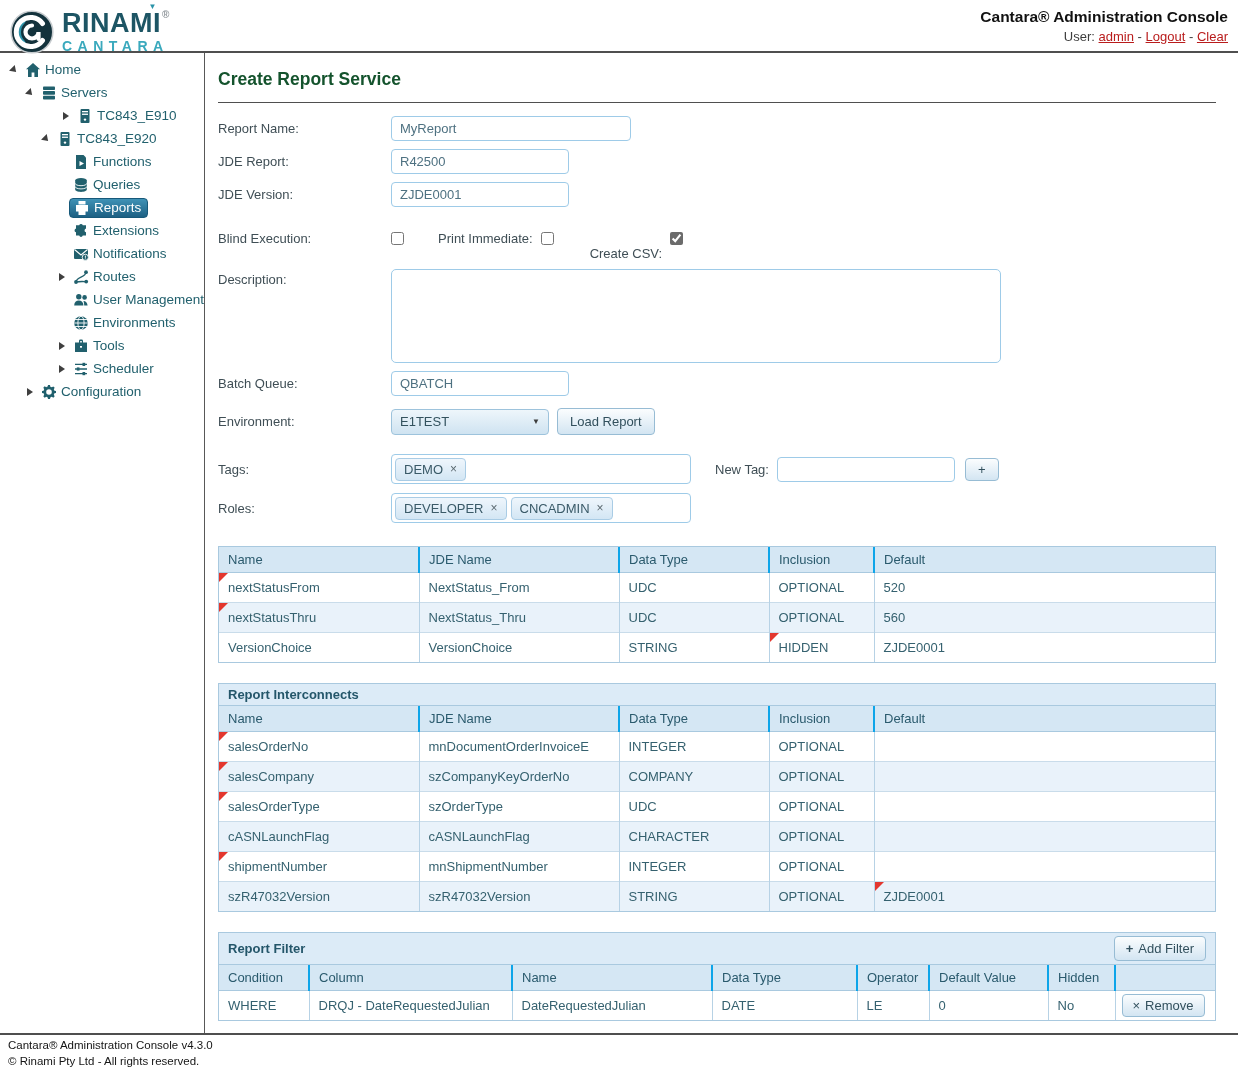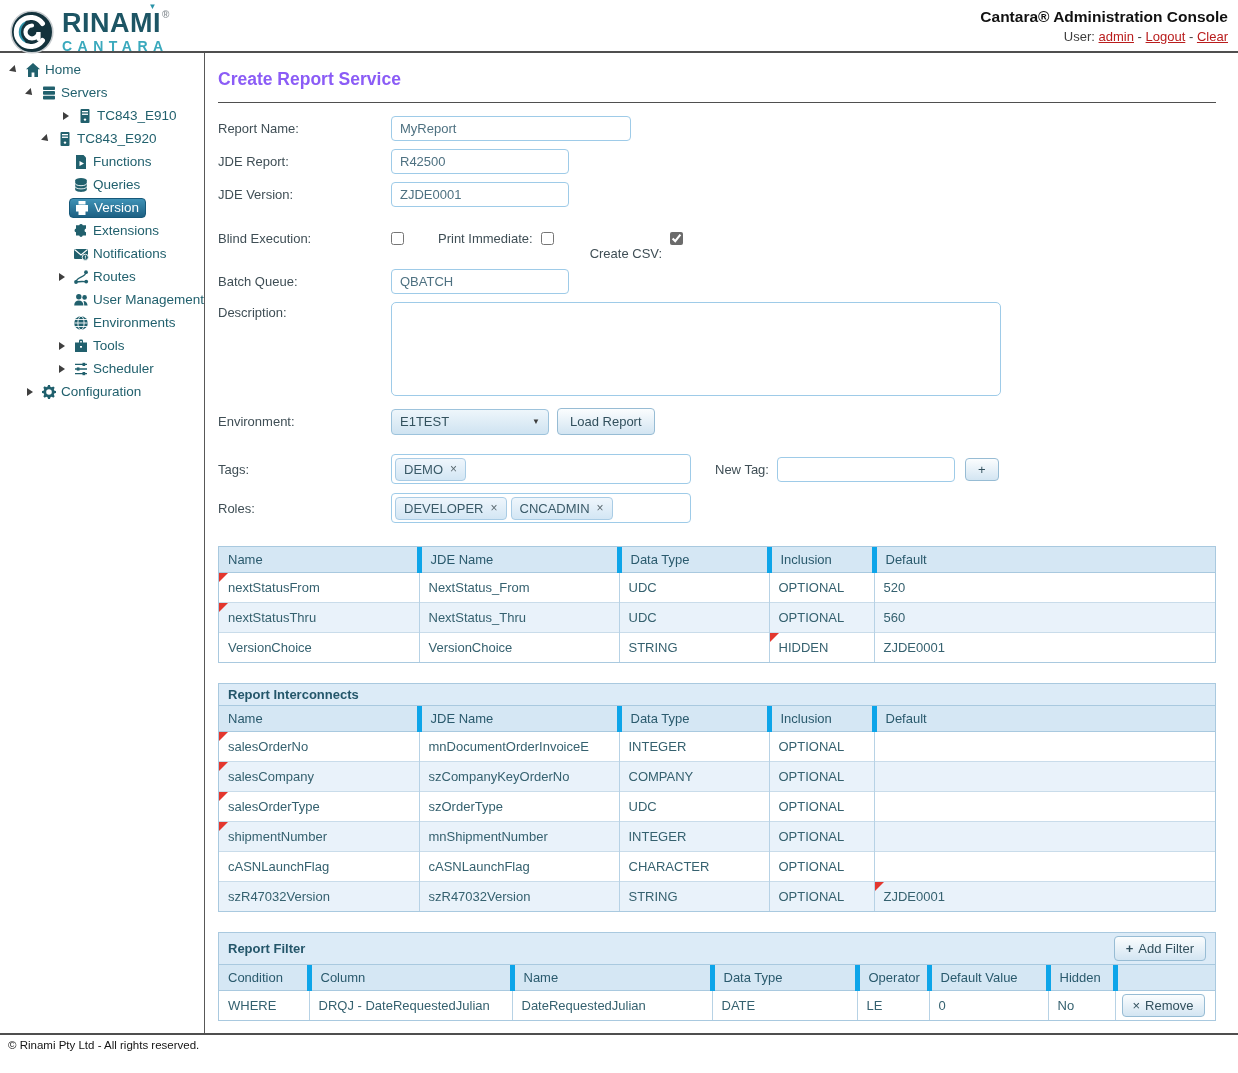--- a/index.html
+++ b/index.html
@@ -40,21 +40,21 @@
   .expander.closed::before { content:""; border-top:4.5px solid transparent; border-bottom:4.5px solid transparent; border-left:6.5px solid #3f3f3f; }
   .expander.open::before { content:""; border-left:4.5px solid transparent; border-right:4.5px solid transparent; border-top:6.5px solid #3f3f3f; transform:rotate(-45deg); }
   .tree-inner { display:inline-flex; align-items:center; gap:3px; padding:2px 4px; border-radius:4px; }
   .tree-inner.selected { background:linear-gradient(#3f92b6,#1d6083); border:1px solid #17597a; color:#fff; padding:1px 6px 1px 4px; }
   .tree-icon { width:17px; height:16px; display:inline-flex; flex:none; }
   .tree-icon svg { width:16px; height:16px; fill:currentColor; }
 
   
   main { position:absolute; top:53px; left:206px; right:0; bottom:40px; padding:6px 22px 0 12px; overflow:hidden; background:#fff; }
   .page-head { display:flex; justify-content:space-between; align-items:center; border-bottom:1px solid #4f4f4f; padding-bottom:2px; margin-bottom:13px; min-height:44px; }
-  h1 { font-size:17.5px; margin:0; color:#8b5cf6; font-weight:bold; }
+  h1 { font-size:17.5px; margin:0; color:#14532d; font-weight:bold; }
   .red-box { border:4px solid #ca2823; padding:3px 4px; background:#fff; }
   .btn {
     background:linear-gradient(#fbfdfe,#d3e5f2); border:1px solid #97bcd4; border-radius:4px;
     color:#32505d; font-size:13px; padding:5px 12px; font-family:inherit; cursor:pointer;
   }
   .btn-add-report { padding:5px 42px; }
 
   
   .form { font-size:13px; color:#3f4e55; }
   .frow { display:flex; align-items:center; margin-bottom:8px; }
@@ -83,21 +83,21 @@
   .newtag-label { margin-left:24px; }
   .btn-plus { padding:3px 12px; margin-left:10px; }
   .frow.tags { margin-bottom:9px; } .frow.roles { margin-bottom:0; }
 
   
   .tbl { border:1px solid #a9c9df; margin-top:20px; background:#fff; }
   .tbl.first { margin-top:23px; }
   .tbl-title { background:#dcebf7; border-bottom:1px solid #a9c9df; padding:3px 9px; font-weight:bold; font-size:13px; color:#24566a; display:flex; justify-content:space-between; align-items:center; min-height:22px; }
   .tbl-title .btn { font-weight:normal; padding:4px 11px; }
   .tbl table { width:100%; border-collapse:collapse; table-layout:fixed; font-size:13px; color:#35616f; }
-  .tbl th { background:#d5e7f4; text-align:left; font-weight:normal; padding:5px 9px; border-right:5px solid #0ea5e9; border-bottom:1px solid #a9c9df; color:#2a5a6d; overflow:hidden; white-space:nowrap; }
+  .tbl th { background:#d5e7f4; text-align:left; font-weight:normal; padding:5px 9px; border-right:2px solid #0ea5e9; border-bottom:1px solid #a9c9df; color:#2a5a6d; overflow:hidden; white-space:nowrap; }
   .tbl th:last-child { border-right:none; }
   .tbl td { padding:7px 9px; border-right:1px solid #b7d2e5; position:relative; overflow:hidden; white-space:nowrap; }
   .tbl td:last-child { border-right:none; }
   .tbl tbody tr { border-bottom:1px solid #c9dcea; background:#fff; }
   .tbl tbody tr:last-child { border-bottom:none; }
   .tbl tbody tr:nth-child(even) { background:#e9f2fa; }
   .dirty { position:absolute; top:0; left:0; width:0; height:0; border-top:9px solid #e3372e; border-right:9px solid transparent; }
   td.action { padding:3px 6px; text-align:left; }
   .btn-remove { padding:3px 10px; }
   .btn .glyph { margin-right:5px; font-weight:bold; }
@@ -229,21 +229,21 @@
       <span class="expander none"></span>
       <span class="tree-inner selected">
         <span class="tree-icon">
           <svg viewBox="0 0 16 16" xmlns="http://www.w3.org/2000/svg">
             <path d="M4.5 1h7v3.5h-7z"></path>
             <path d="M2 5h12v6.5h-2.5V15h-7v-3.5H2z"></path>
             <rect x="5.5" y="11" width="5" height="2.8" fill="#fff"></rect>
             <circle cx="12.2" cy="6.8" r="0.7" fill="#fff"></circle>
           </svg>
         </span>
-        <span>Version</span>
+        <span>Reports</span>
       </span>
     </div>
     <div class="tree-row" style="padding-left: 54px;">
       <span class="expander none"></span>
       <span class="tree-inner">
         <span class="tree-icon">
           <svg viewBox="0 0 16 16" xmlns="http://www.w3.org/2000/svg">
             <path d="M6.2 2.2a1.9 1.9 0 0 1 3.6 0H13v3.4a1.9 1.9 0 0 0 0 3.7V12.6H9.8a1.9 1.9 0 0 1-3.6 0H3V9.3a1.9 1.9 0 0 1 0-3.7V2.2z"></path>
           </svg>
         </span>
@@ -368,27 +368,27 @@
       <input class="ti w180" value="ZJDE0001" style="">
     </div>
     <div class="frow">
       <label>Blind Execution:</label>
       <input type="checkbox" class="cb" style="">
       <span class="cb-label">Print Immediate:</span>
       <input type="checkbox" class="cb" style="">
       <span class="cb-label" style="margin-left:36px;margin-top:31px;">Create CSV:</span>
       <input type="checkbox" class="cb" checked="" style="">
     </div>
+    <div class="frow top">
+      <label>Description:</label>
+      <textarea class="desc" style=""></textarea>
+    </div>
     <div class="frow">
       <label>Batch Queue:</label>
       <input class="ti w180" value="QBATCH" style="">
-    </div>
-    <div class="frow top">
-      <label>Description:</label>
-      <textarea class="desc" style=""></textarea>
     </div>
     <div class="frow env" style="margin-top:12px;">
       <label>Environment:</label>
       <div class="selectbox">
         <span>E1TEST</span>
         <span class="caret">▼</span>
       </div>
       <button class="btn gap8">Load Report</button>
     </div>
     <div class="frow tags">
@@ -484,30 +484,30 @@
             <td>&nbsp;</td>
           </tr>
           <tr>
             <td>salesOrderType<span class="dirty"></span></td>
             <td>szOrderType</td>
             <td>UDC</td>
             <td>OPTIONAL</td>
             <td>&nbsp;</td>
           </tr>
           <tr>
+            <td>cASNLaunchFlag</td>
+            <td>cASNLaunchFlag</td>
+            <td>CHARACTER</td>
+            <td>OPTIONAL</td>
+            <td>&nbsp;</td>
+          </tr>
+          <tr>
             <td>shipmentNumber<span class="dirty"></span></td>
             <td>mnShipmentNumber</td>
             <td>INTEGER</td>
-            <td>OPTIONAL</td>
-            <td>&nbsp;</td>
-          </tr>
-          <tr>
-            <td>cASNLaunchFlag</td>
-            <td>cASNLaunchFlag</td>
-            <td>CHARACTER</td>
             <td>OPTIONAL</td>
             <td>&nbsp;</td>
           </tr>
           <tr>
             <td>szR47032Version</td>
             <td>szR47032Version</td>
             <td>STRING</td>
             <td>OPTIONAL</td>
             <td>ZJDE0001<span class="dirty"></span></td>
           </tr>
@@ -542,14 +542,15 @@
             <td>0</td>
             <td>No</td>
             <td class="action"><button class="btn btn-remove"><span class="glyph" style="font-weight: normal;">×</span>Remove</button></td>
           </tr>
         </tbody>
       </table>
     </div>
 </main>
 
 <footer>
+  <div>Cantara® Administration Console v4.3.0</div>
   <div>© Rinami Pty Ltd - All rights reserved.</div>
 </footer>
 
 </body></html>

